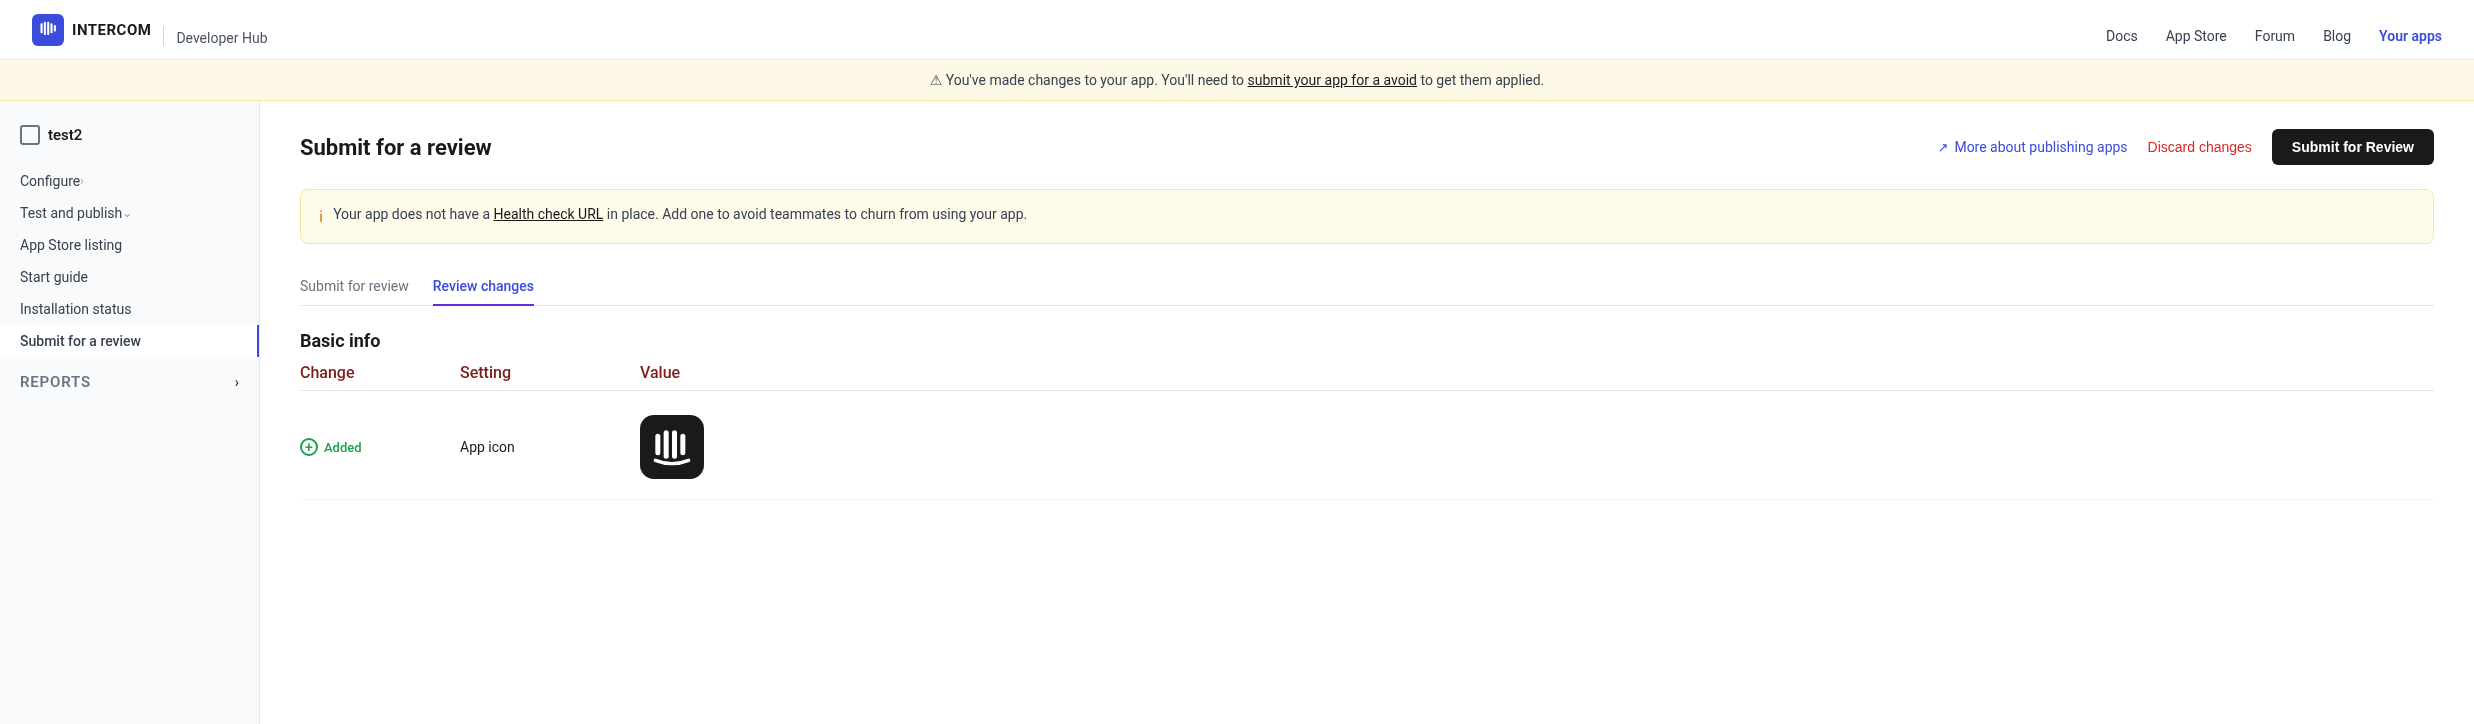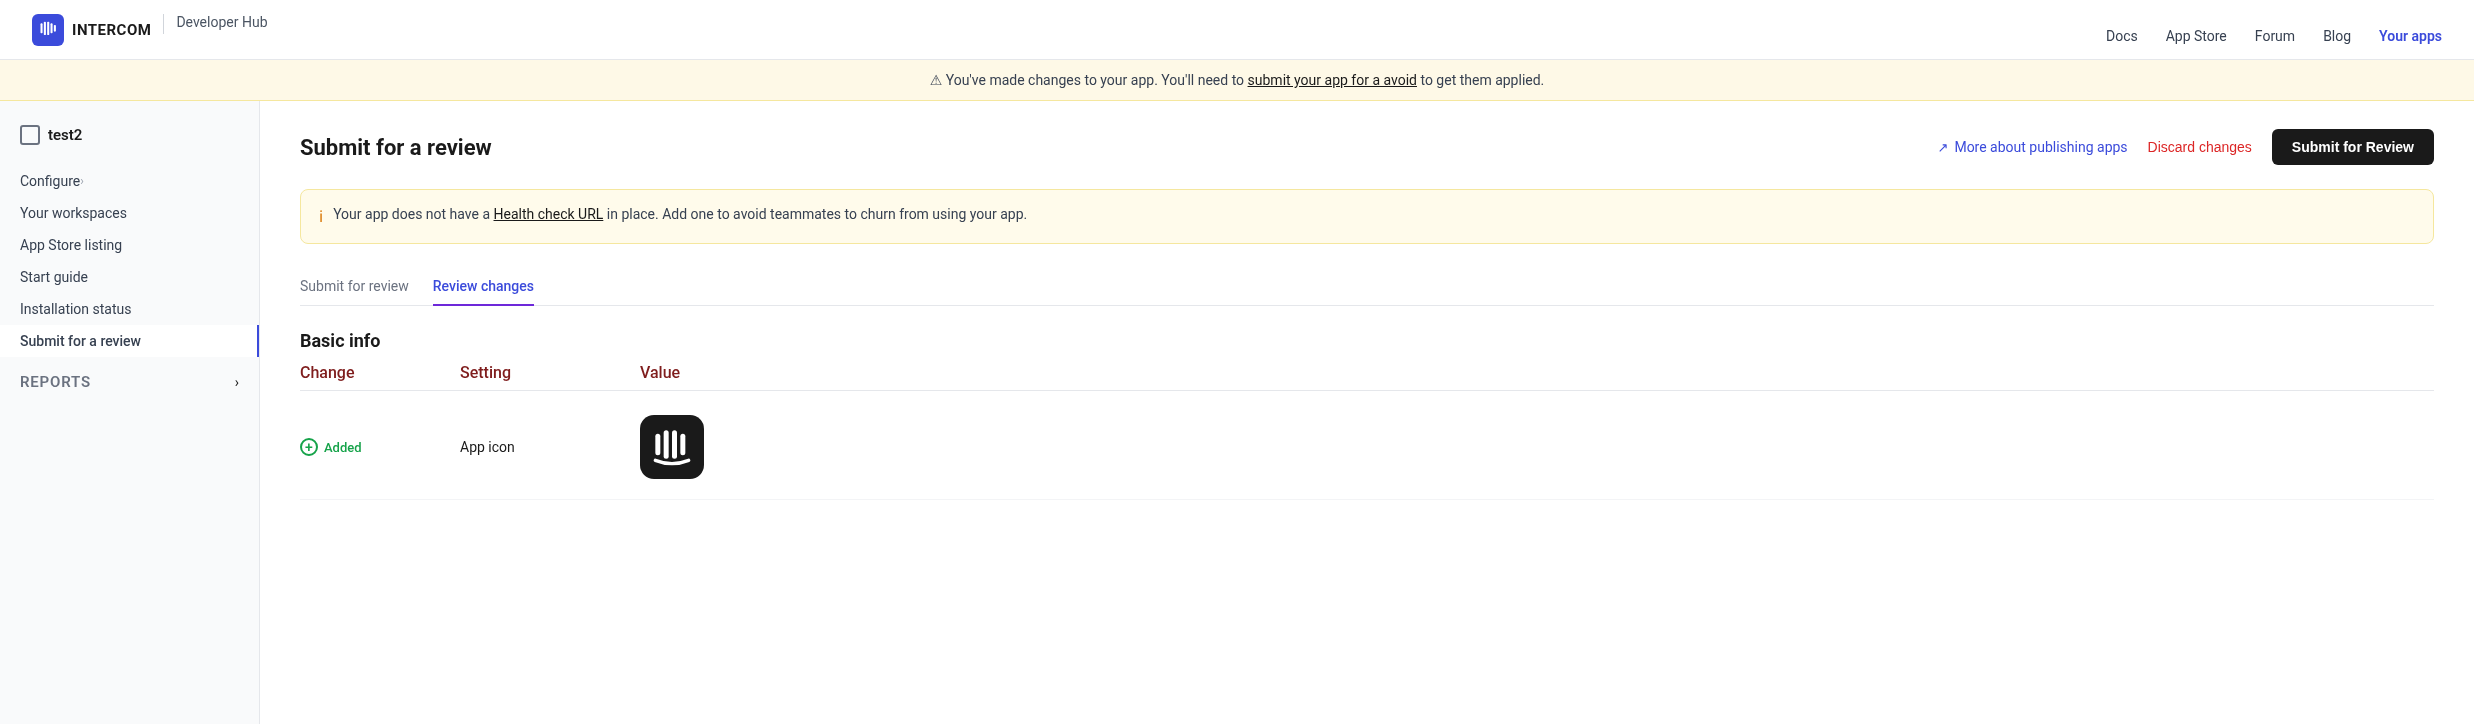--- a/index.html
+++ b/index.html
@@ -4,21 +4,21 @@
   <style>
     * { box-sizing: border-box; margin: 0; padding: 0; }
     body { font-family: -apple-system, BlinkMacSystemFont, 'Segoe UI', Roboto, sans-serif; background: #fff; color: #1a1a1a; font-size: 14px; }
 
     
     .header {
       display: flex; align-items: center; justify-content: space-between;
       padding: 0 32px; height: 60px; border-bottom: 1px solid #e5e7eb;
       background: #fff;
     }
-    .header-left { display: flex; align-items: flex-start; gap: 12px; }
+    .header-left { display: flex; align-items: flex-end; gap: 12px; }
     .logo { display: flex; align-items: center; gap: 8px; }
     .logo-icon {
       width: 32px; height: 32px; background: #3b4bdb; border-radius: 6px;
       display: flex; align-items: center; justify-content: center;
     }
     .logo-icon svg { fill: white; width: 20px; height: 20px; }
     .logo-brand { font-weight: 700; font-size: 15px; color: #1a1a1a; letter-spacing: 0.5px; }
     .header-divider { width: 1px; height: 20px; background: #d1d5db; }
     .header-subtitle { font-size: 14px; color: #4b5563; }
     .header-nav { display: flex; align-items: flex-end; gap: 28px; margin-top: 13px; }
@@ -159,21 +159,22 @@
       <div class="app-cube"></div>
       <span class="app-name">test2</span>
     </div>
 
     <div class="sidebar-section">
       <div class="sidebar-item">
         <span>Configure</span>
         <span class="chevron">›</span>
       </div>
       <div class="sidebar-item">
-        <span>Your workspaces</span>
+        <span>Test and publish</span>
+        <span class="chevron">⌄</span>
       </div>
       <div class="sidebar-item">
         <span>App Store listing</span>
       </div>
       <div class="sidebar-item">
         <span>Start guide</span>
       </div>
       <div class="sidebar-item">
         <span>Installation status</span>
       </div>

